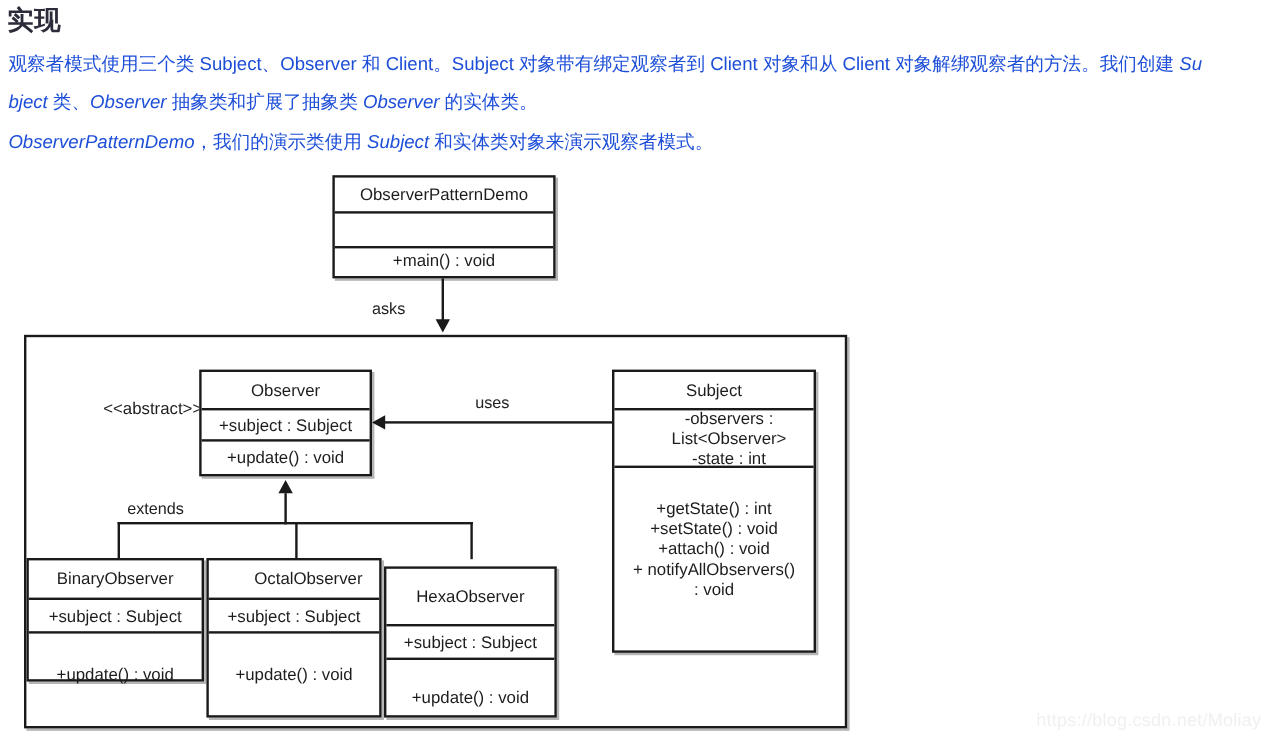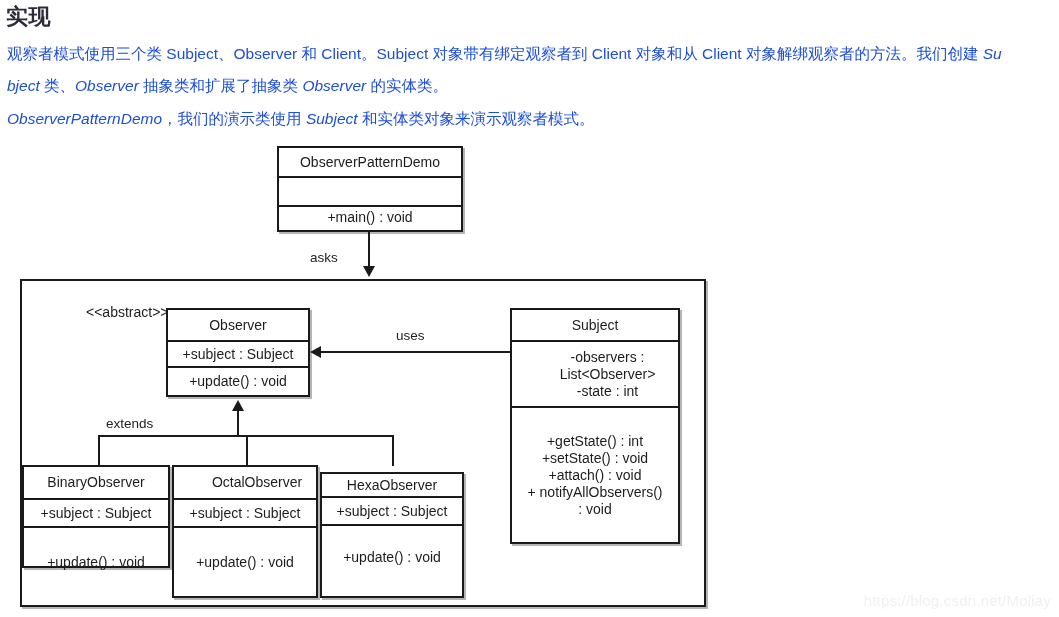--- a/index.html
+++ b/index.html
@@ -168,39 +168,39 @@
       <div class="row">+main()  : void</div>
     </div>
   </div>
 
   <div class="line-v" style="left:368px; top:94px; height:36px;"></div>
   <div class="arrow-down" style="left:363px; top:128px;"></div>
   <div class="edge-label" style="left:308px; top:112px;">asks</div>
 
   <div id="package-frame"></div>
 
-  <div class="stereotype" style="left:86px; top:166px;">&lt;&lt;abstract&gt;&gt;</div>
+  <div class="stereotype" style="left:86px; top:194px;">&lt;&lt;abstract&gt;&gt;</div>
 
   <div class="uml-box" id="box-observer" style="left:166px; top:170px; width:144px; height:89px;">
     <div class="uml-sect" style="height:30px;">
       <div class="row">Observer</div>
     </div>
     <div class="uml-sect" style="height:26px;">
       <div class="row">+subject  : Subject</div>
     </div>
     <div class="uml-sect" style="height:29px;">
       <div class="row">+update()  : void</div>
     </div>
   </div>
 
   <div class="uml-box" id="box-subject" style="left:510px; top:170px; width:170px; height:236px;">
     <div class="uml-sect" style="height:30px;">
       <div class="row">Subject</div>
     </div>
-    <div class="uml-sect" style="height:66px;padding-left:29px;">
+    <div class="uml-sect" style="height:48px;padding-left:29px;">
       <div class="row">-observers  :</div>
       <div class="row">List&lt;Observer&gt;</div>
       <div class="row">-state : int</div>
     </div>
     <div class="uml-sect" style="height:136px;">
       <div class="row">+getState() : int</div>
       <div class="row">+setState()  : void</div>
       <div class="row">+attach() : void</div>
       <div class="row">+ notifyAllObservers()</div>
       <div class="row">: void</div>
@@ -239,21 +239,21 @@
     </div>
     <div class="uml-sect" style="height:28px;">
       <div class="row">+subject  : Subject</div>
     </div>
     <div class="uml-sect" style="height:70px;">
       <div class="row">+update()  : void</div>
     </div>
   </div>
 
   <div class="uml-box" id="box-hexa" style="left:320px; top:334px; width:144px; height:126px;">
-    <div class="uml-sect" style="height:22px;">
+    <div class="uml-sect" style="height:46px;">
       <div class="row">HexaObserver</div>
     </div>
     <div class="uml-sect" style="height:28px;">
       <div class="row">+subject  : Subject</div>
     </div>
     <div class="uml-sect" style="height:64px;">
       <div class="row">+update()  : void</div>
     </div>
   </div>
 

